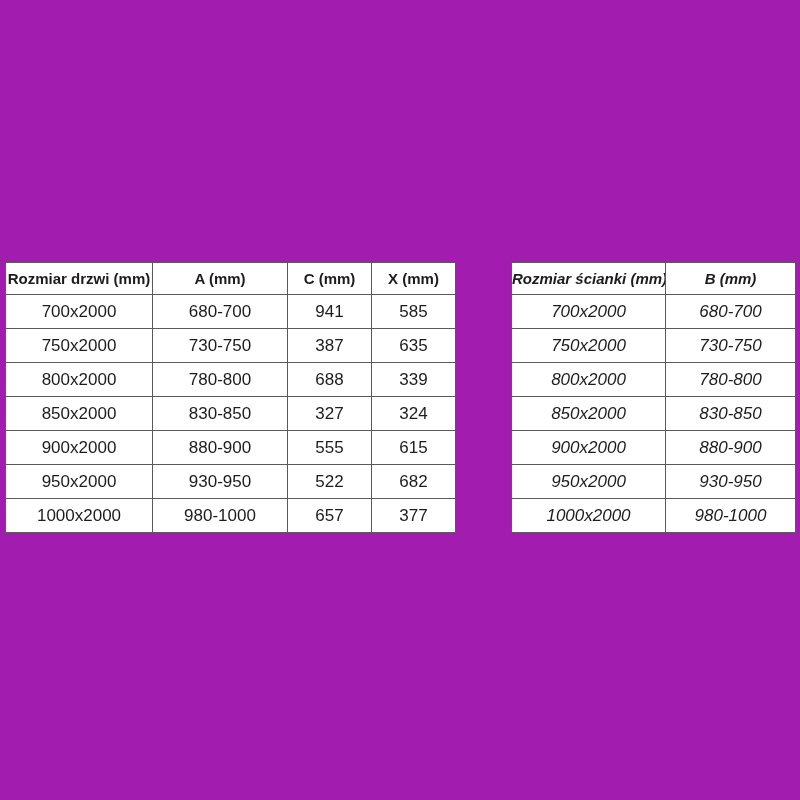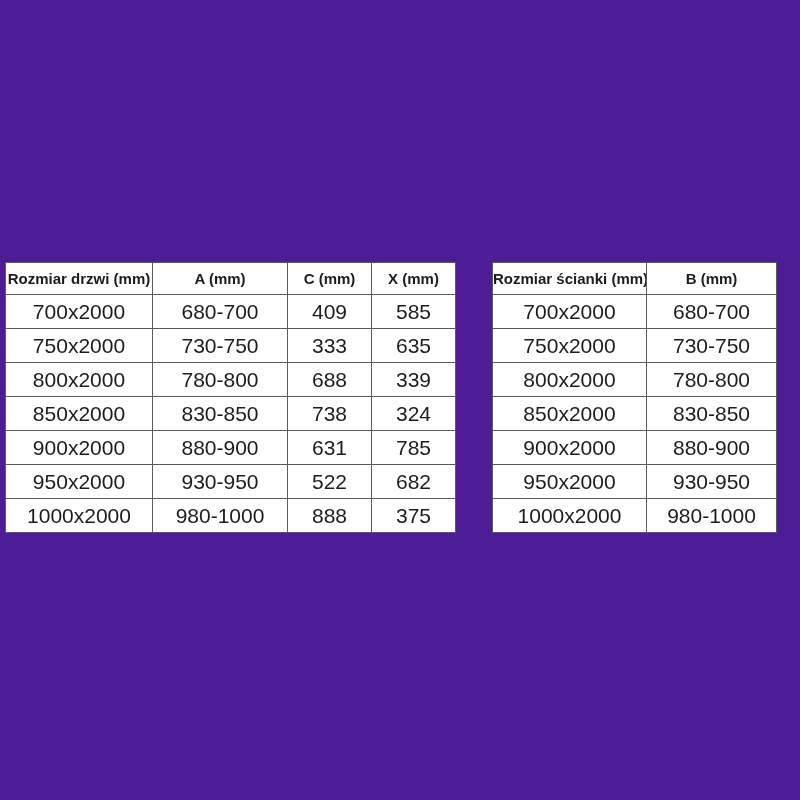--- a/index.html
+++ b/index.html
@@ -4,21 +4,21 @@
 <style>
   html, body {
     margin: 0;
     padding: 0;
     background: #ffffff;
   }
   .canvas {
     position: relative;
     width: 800px;
     height: 800px;
-    background: #4c1d95;
+    background: #a21caf;
     overflow: hidden;
     font-family: "Liberation Sans", sans-serif;
   }
   table.size-table {
     position: absolute;
     border-collapse: collapse;
     table-layout: fixed;
     background: #ffffff;
   }
   table.size-table th,
@@ -31,36 +31,37 @@
     overflow: hidden;
     white-space: nowrap;
   }
   table.size-table th {
     font-weight: bold;
     font-size: 15px;
     height: 31px;
   }
   table.size-table td {
     font-weight: normal;
-    font-size: 21px;
+    font-size: 17px;
     height: 33px;
   }
   table.doors {
     left: 5px;
     top: 262px;
     width: 450px;
   }
   table.doors col:nth-child(1) { width: 147px; }
   table.doors col:nth-child(2) { width: 135px; }
   table.doors col:nth-child(3) { width: 84px; }
   table.doors col:nth-child(4) { width: 84px; }
   table.walls {
-    left: 492px;
+    left: 511px;
     top: 262px;
     width: 284px;
+    font-style: italic;
   }
   table.walls col:nth-child(1) { width: 154px; }
   table.walls col:nth-child(2) { width: 130px; }
 </style>
 </head>
 <body>
 
 <div class="canvas">
   <table class="size-table doors">
       <colgroup>
@@ -74,58 +75,58 @@
           <th>Rozmiar drzwi (mm)</th>
           <th>A (mm)</th>
           <th>C (mm)</th>
           <th>X (mm)</th>
         </tr>
       </thead>
       <tbody>
         <tr>
           <td>700x2000</td>
           <td>680-700</td>
-          <td>409</td>
+          <td>941</td>
           <td>585</td>
         </tr>
         <tr>
           <td>750x2000</td>
           <td>730-750</td>
-          <td>333</td>
+          <td>387</td>
           <td>635</td>
         </tr>
         <tr>
           <td>800x2000</td>
           <td>780-800</td>
           <td>688</td>
           <td>339</td>
         </tr>
         <tr>
           <td>850x2000</td>
           <td>830-850</td>
-          <td>738</td>
+          <td>327</td>
           <td>324</td>
         </tr>
         <tr>
           <td>900x2000</td>
           <td>880-900</td>
-          <td>631</td>
-          <td>785</td>
+          <td>555</td>
+          <td>615</td>
         </tr>
         <tr>
           <td>950x2000</td>
           <td>930-950</td>
           <td>522</td>
           <td>682</td>
         </tr>
         <tr>
           <td>1000x2000</td>
           <td>980-1000</td>
-          <td>888</td>
-          <td>375</td>
+          <td>657</td>
+          <td>377</td>
         </tr>
       </tbody>
     </table>
   <table class="size-table walls">
       <colgroup>
         <col>
         <col>
       </colgroup>
       <thead>
         <tr>

